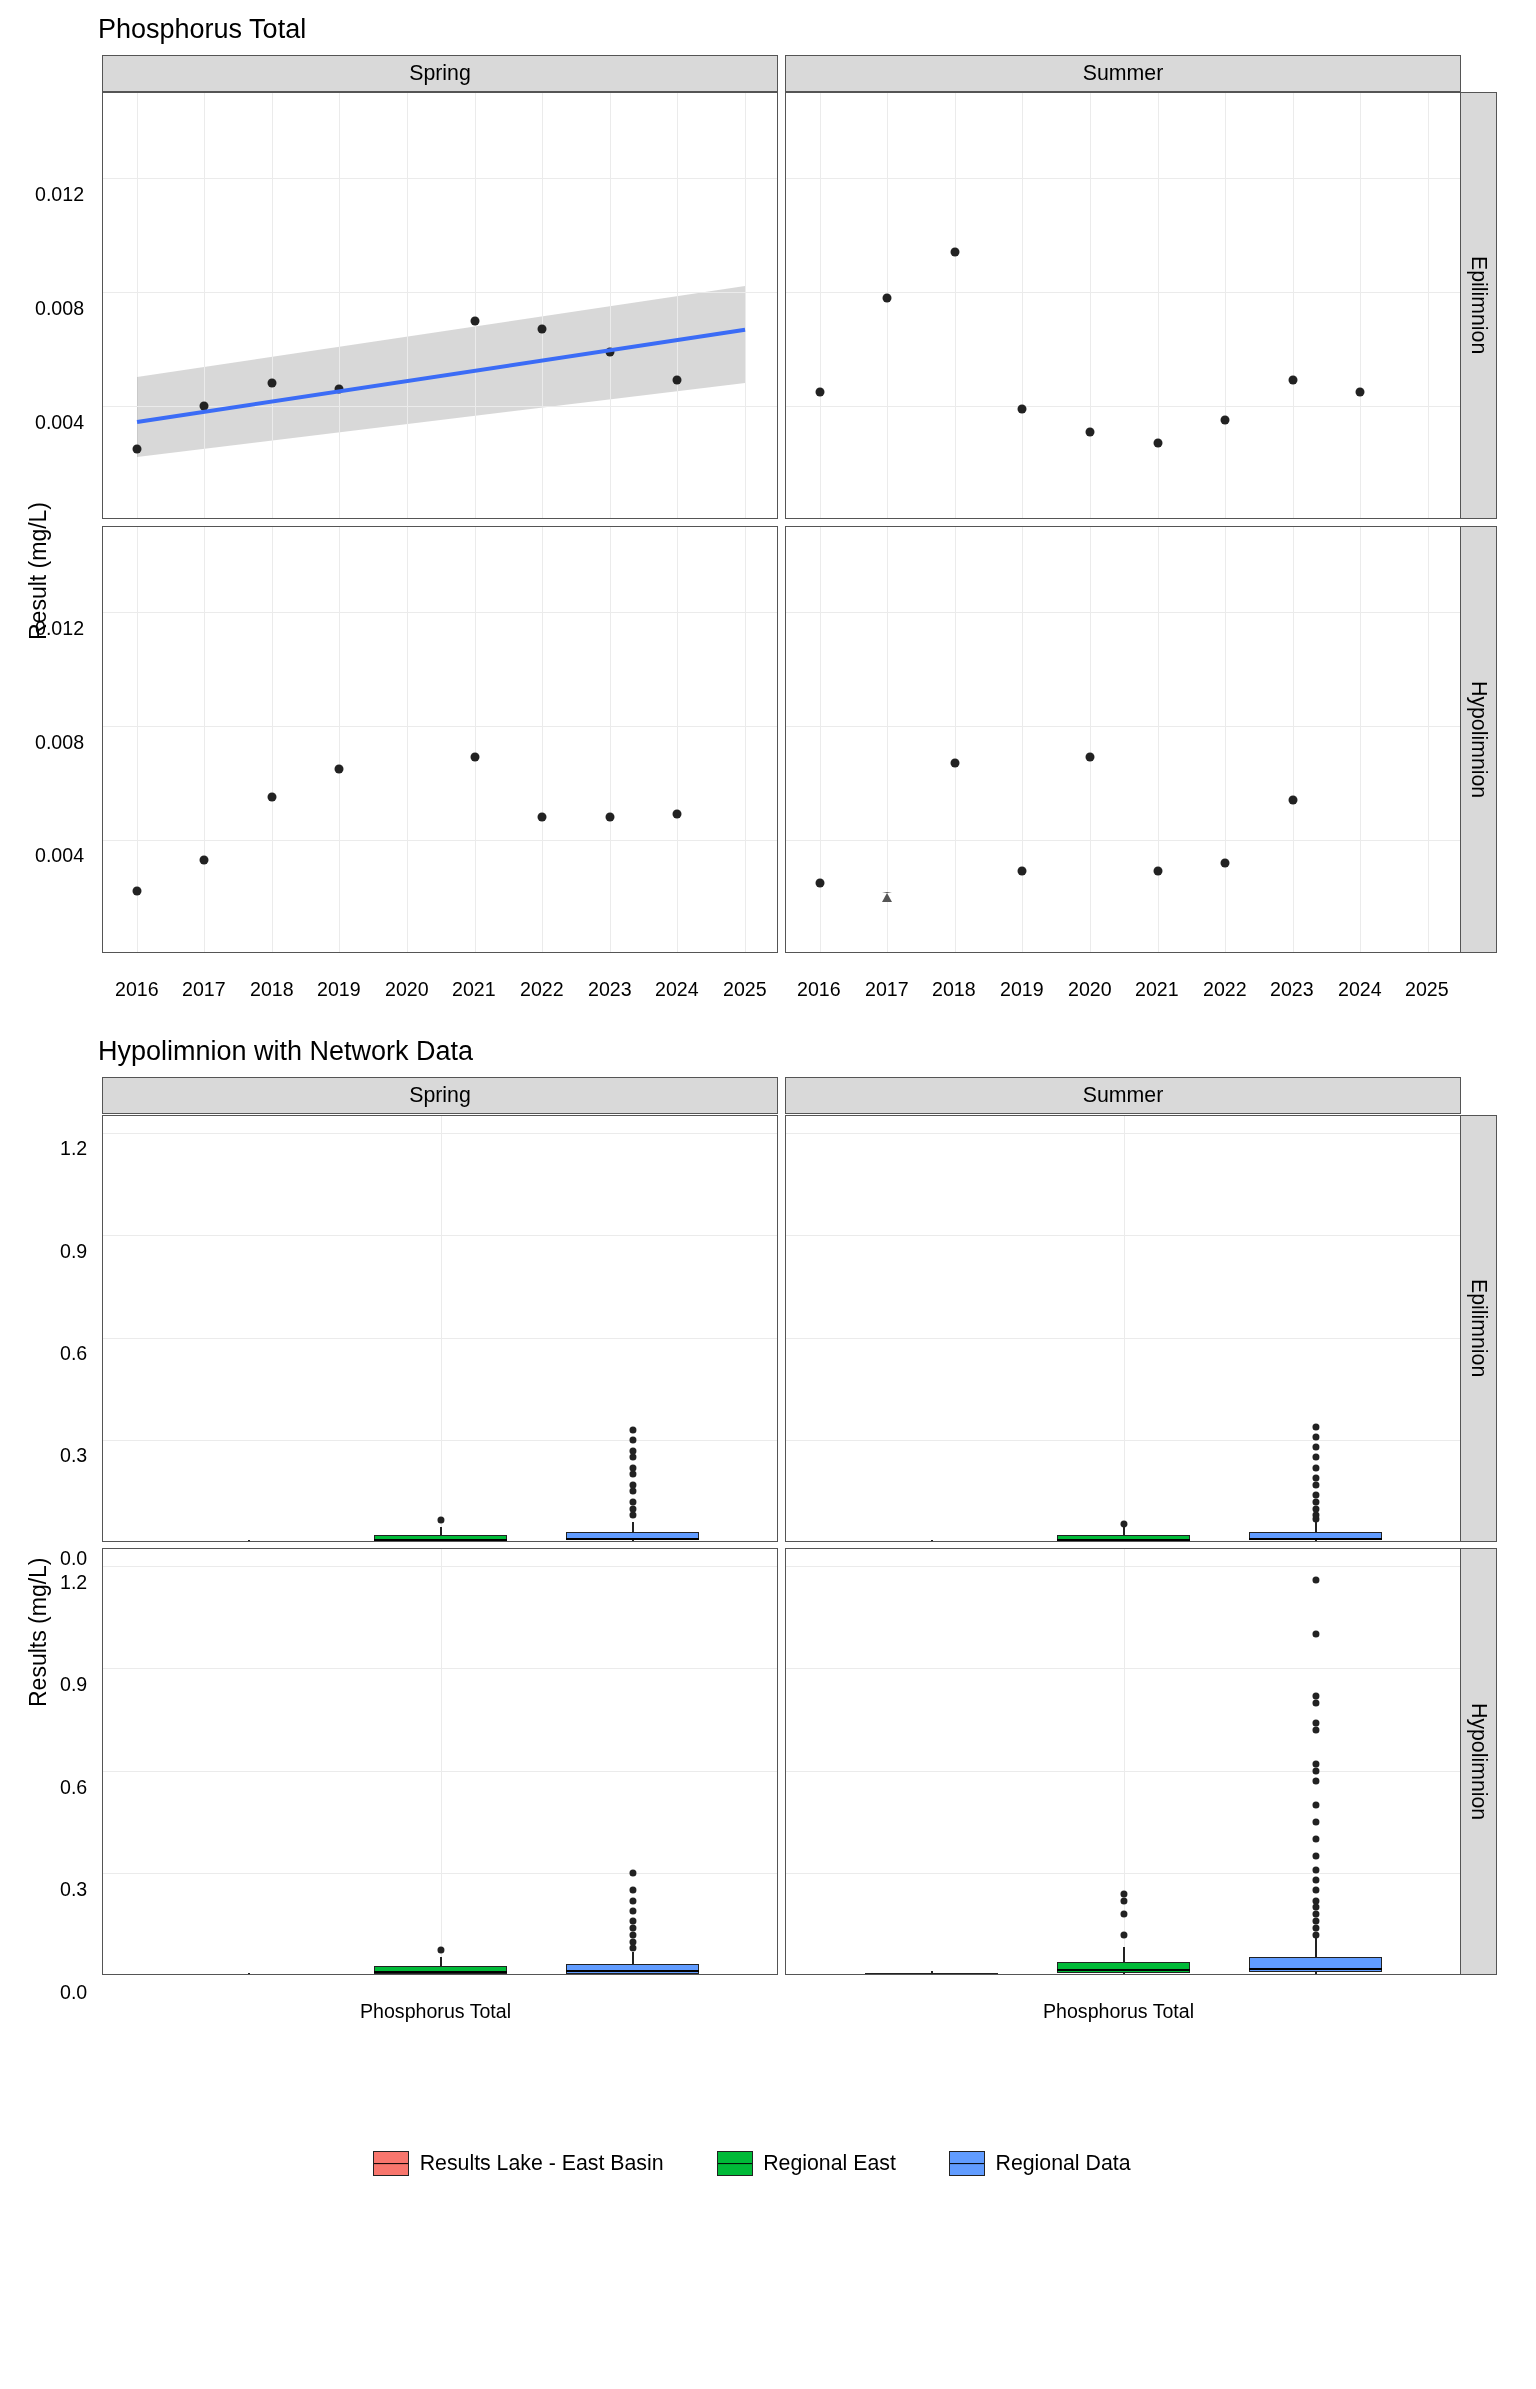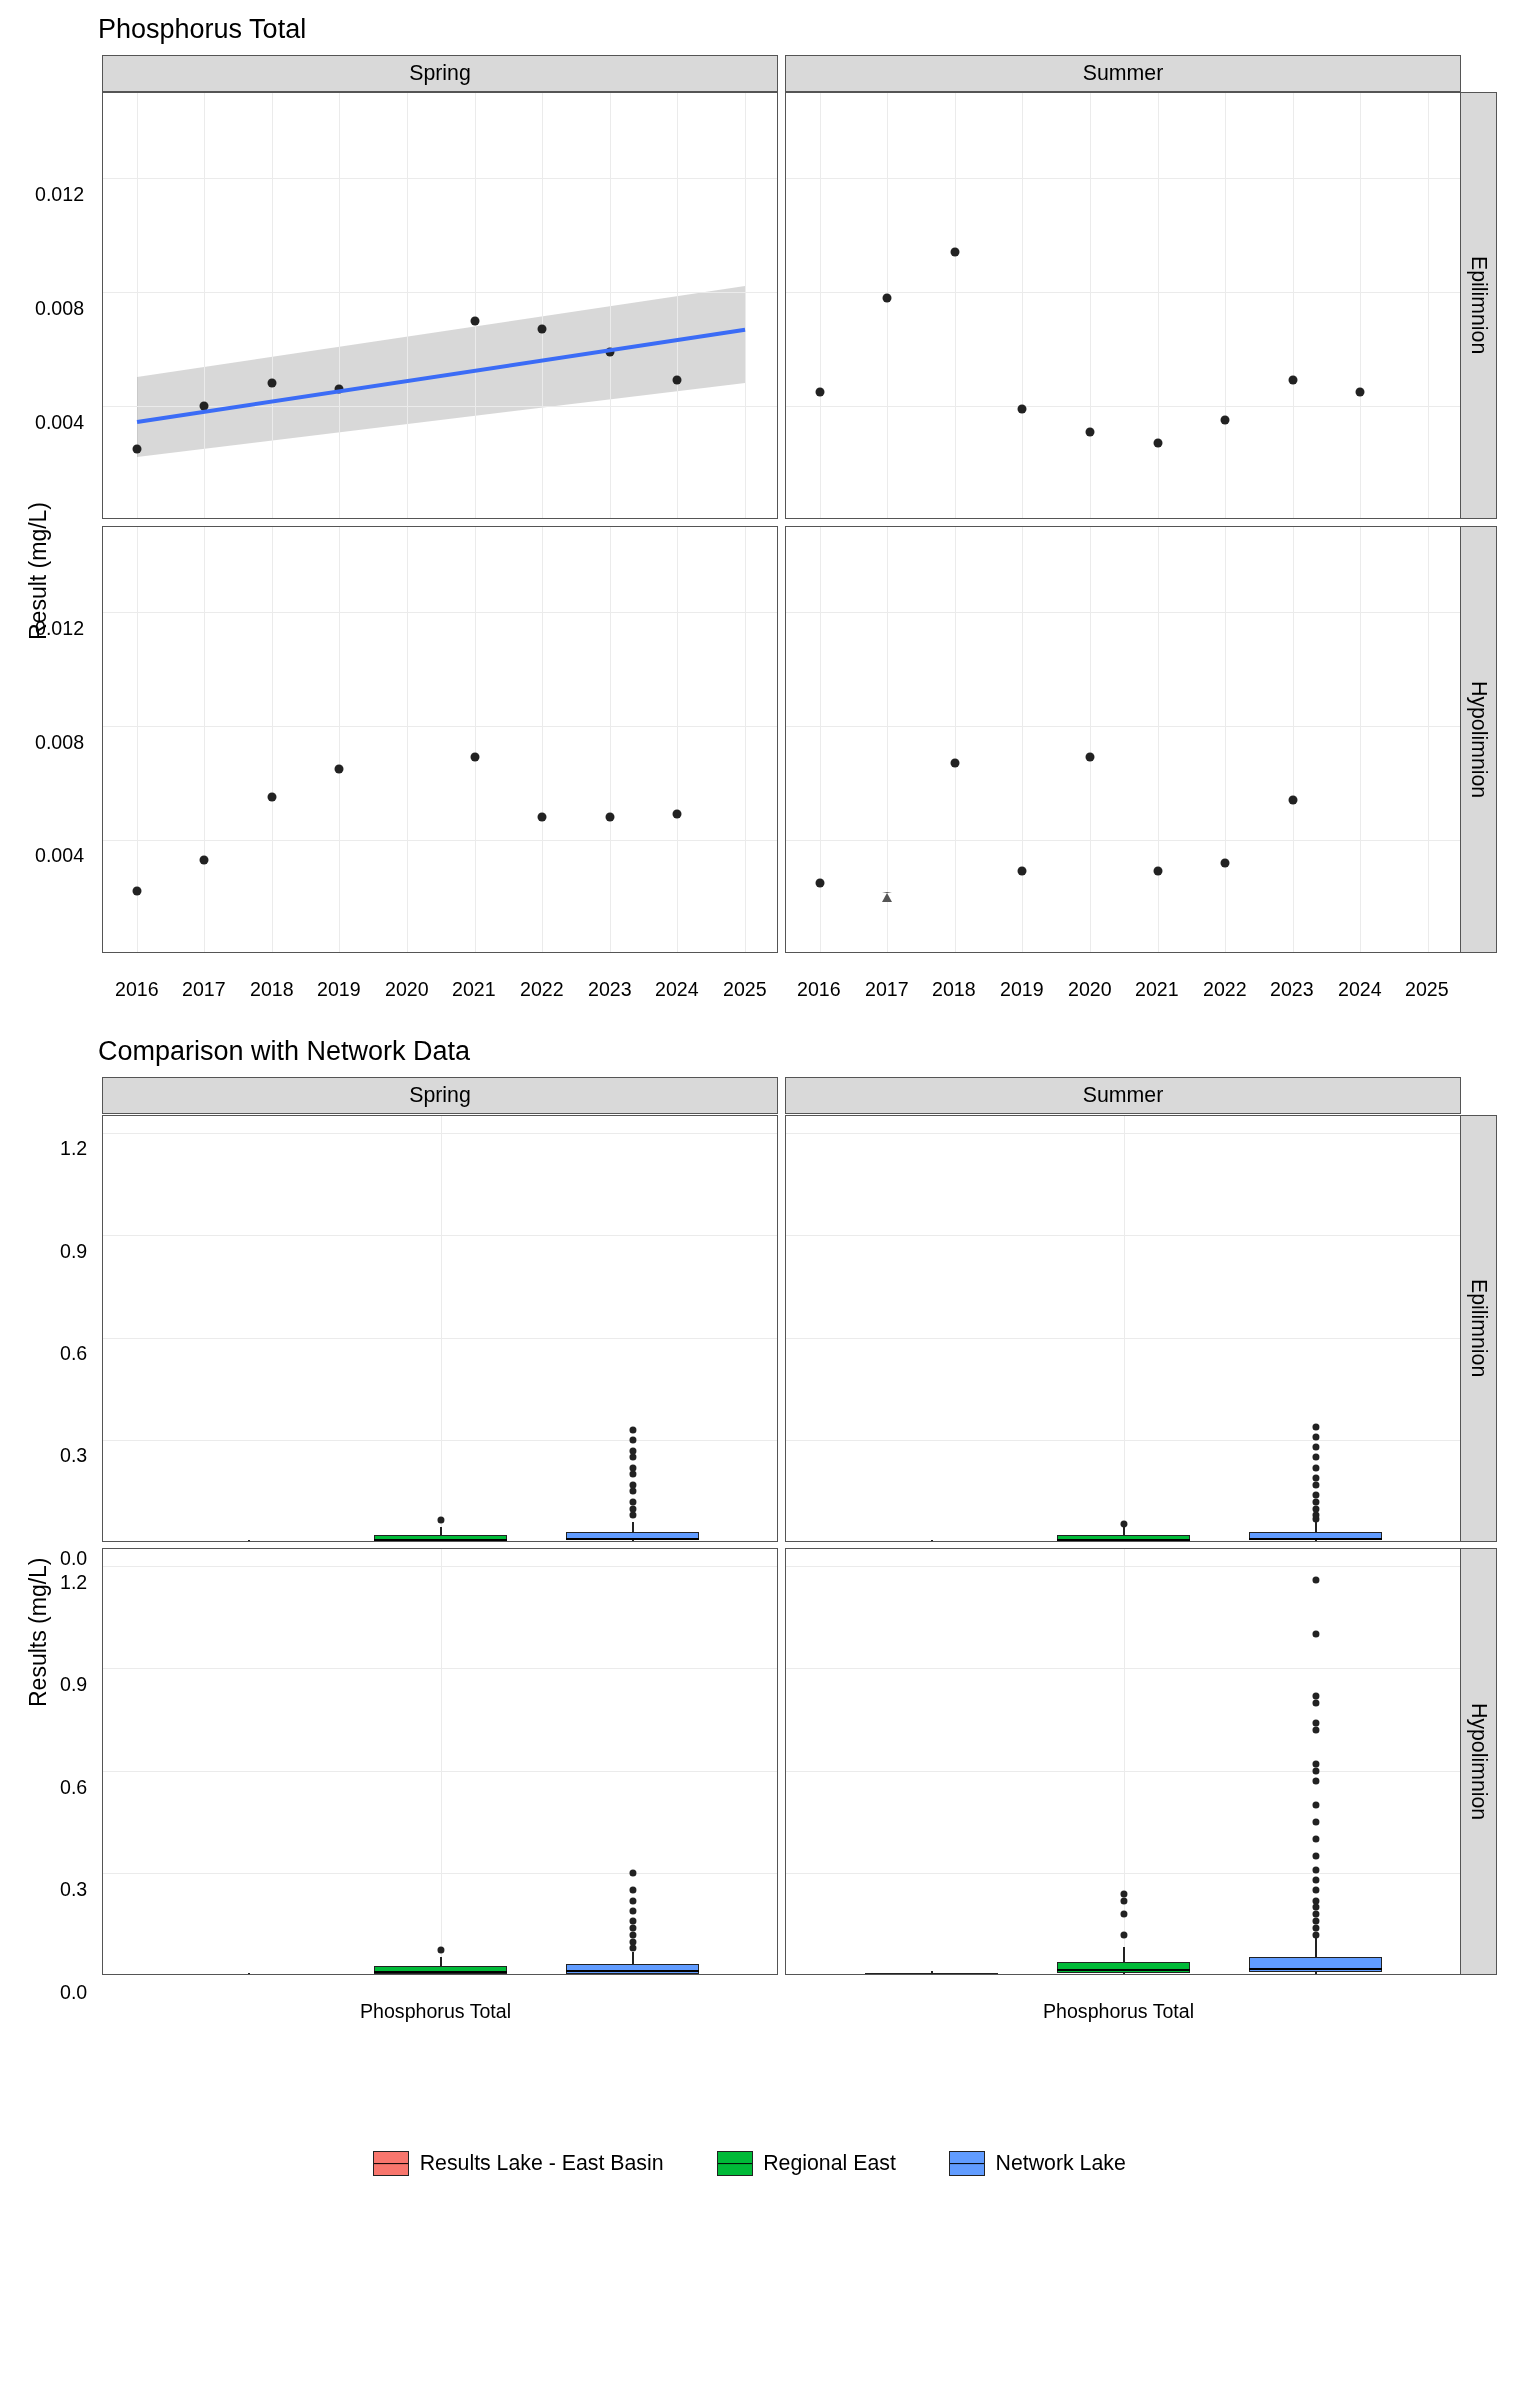--- a/index.html
+++ b/index.html
@@ -281,21 +281,21 @@
       <div class="tick-label" style="left: 932px; top: 962px;">2018</div>
       <div class="tick-label" style="left: 1000px; top: 962px;">2019</div>
       <div class="tick-label" style="left: 1068px; top: 962px;">2020</div>
       <div class="tick-label" style="left: 1135px; top: 962px;">2021</div>
       <div class="tick-label" style="left: 1203px; top: 962px;">2022</div>
       <div class="tick-label" style="left: 1270px; top: 962px;">2023</div>
       <div class="tick-label" style="left: 1338px; top: 962px;">2024</div>
       <div class="tick-label" style="left: 1405px; top: 962px;">2025</div>
     </div>
 
-  <div class="chart-title" style="left:98px; top:1036px;">Comparison with Network Data</div>
+  <div class="chart-title" style="left:98px; top:1036px;">Hypolimnion with Network Data</div>
 
   <div class="axis-label y" style="left:25px; top:1707px;">Results (mg/L)</div>
 
   <div class="facet-strip-top" style="left:102px; top:1077px; width:676px; height:37px;">Spring</div>
   <div class="facet-strip-top" style="left:785px; top:1077px; width:676px; height:37px;">Summer</div>
 
   <div class="facet-strip-right" style="left:1460px; top:1115px; width:37px; height:427px;">Epilimnion</div>
   <div class="facet-strip-right" style="left:1460px; top:1548px; width:37px; height:427px;">Hypolimnion</div>
 
   <div class="panel" id="c2p11" style="left:102px; top:1115px; width:676px; height:427px;">
@@ -445,18 +445,18 @@
     <div class="legend-item">
       <div class="legend-key red"></div>
       <span>Results Lake - East Basin</span>
     </div>
     <div class="legend-item">
       <div class="legend-key green"></div>
       <span>Regional East</span>
     </div>
     <div class="legend-item">
       <div class="legend-key blue"></div>
-      <span>Network Lake</span>
+      <span>Regional Data</span>
     </div>
   </div>
 
 </div>
 
 
 </body></html>

